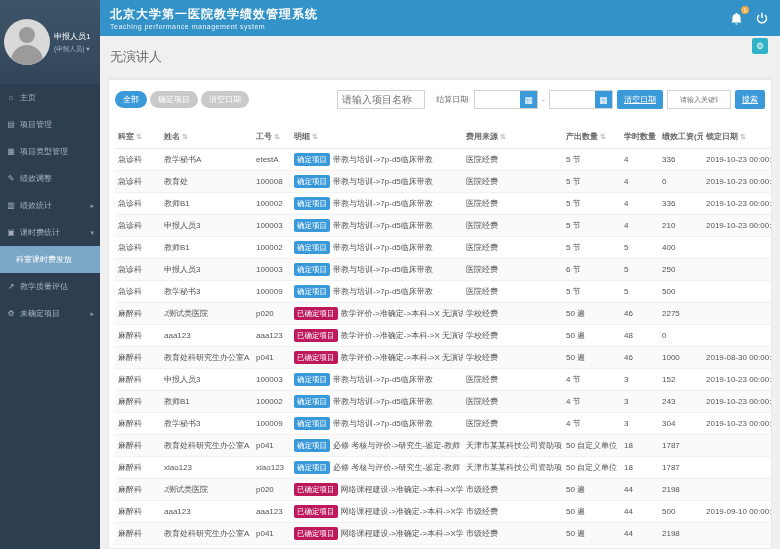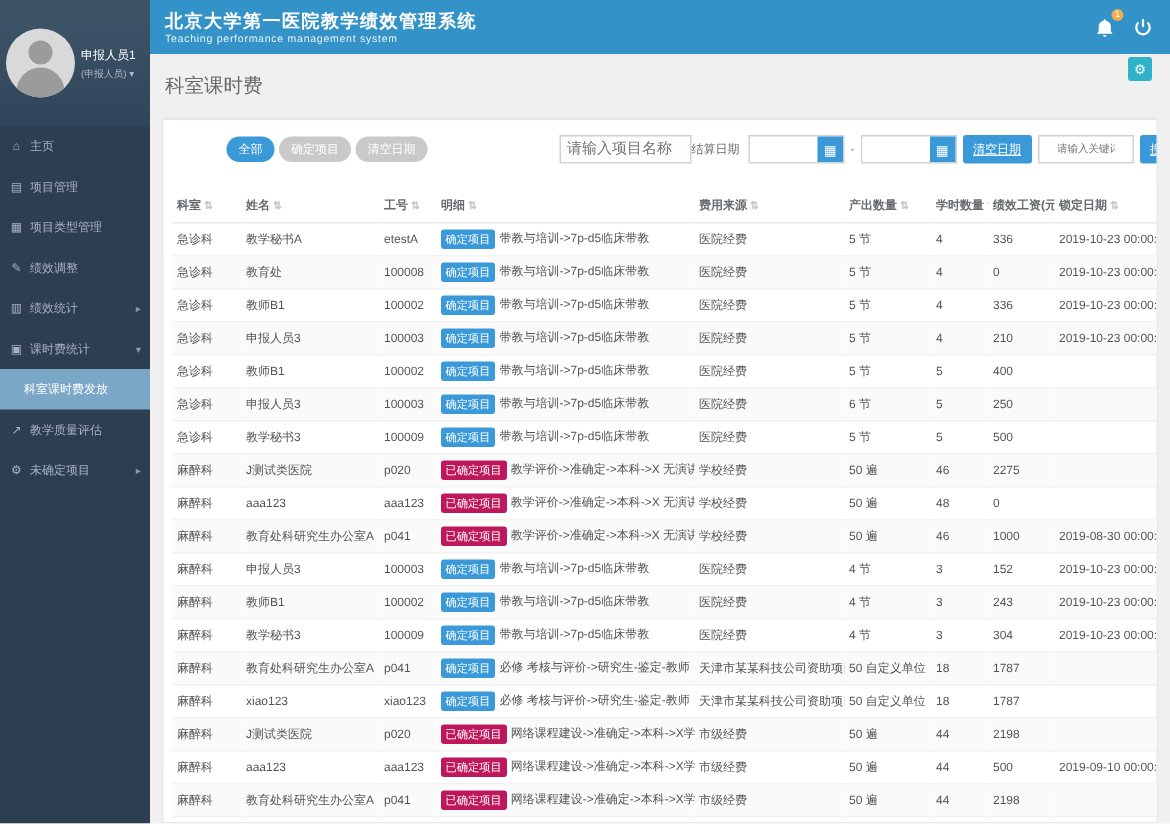--- a/index.html
+++ b/index.html
@@ -36,21 +36,21 @@
   .topbar-right { display:flex; align-items:center; gap:10px; }
   .icon-btn { position:relative; width:16px; height:16px; display:flex; align-items:center; justify-content:center; cursor:pointer; }
   .badge { position:absolute; top:-4px; right:-5px; background:#f0ad4e; color:#fff; font-size:6px; min-width:8px; height:8px; border-radius:4px; display:flex; align-items:center; justify-content:center; padding:0 1px; }
   .skin-tab { position:absolute; top:38px; right:12px; width:16px; height:16px; background:#30b3c9; color:#fff; font-size:9px; display:flex; align-items:center; justify-content:center; border-radius:2px; cursor:pointer; z-index:5; }
 
   .content { flex:1; padding:6px 8px 0 8px; overflow:hidden; display:flex; flex-direction:column; }
   .page-title { font-size:13px; font-weight:normal; color:#676a6c; margin:6px 0 12px 2px; }
   .panel { background:#fff; border:1px solid #e7eaec; border-top-width:2px; padding:10px 6px 0 6px; flex:1; overflow:hidden; }
 
   .toolbar { display:flex; align-items:center; margin-bottom:16px; }
-  .pills { display:flex; gap:3px;margin-left:36px; }
+  .pills { display:flex; gap:3px; }
   .pill { font-size:8px; padding:3px 8px; border-radius:10px; color:#fff; cursor:pointer; white-space:nowrap; border:none; }
   .pill.active { background:#3a99d8; }
   .pill.inactive { background:#c9c9c9; }
   .proj-input { margin-left:88px; width:88px; height:19px; border:1px solid #d2d2d2; background:#fdfdfd; font-size:10px; padding:0 4px; color:#555; font-family:"Liberation Sans",sans-serif; }
   .toolbar-right { margin-left:auto; display:flex; align-items:center; gap:4px; }
   .date-label { font-size:8px; color:#676a6c; margin-right:2px; white-space:nowrap; }
   .date-input { width:64px; height:19px; border:1px solid #d2d2d2; background:#fff; display:flex; align-items:center; justify-content:space-between; cursor:pointer; }
   .date-input input { border:none; width:44px; height:15px; font-size:7px; outline:none; }
   .cal-icon { width:17px; height:17px; background:#3a99d8; color:#fff; font-size:9px; display:flex; align-items:center; justify-content:center; }
   .date-sep { font-size:8px; color:#888; }
@@ -146,21 +146,21 @@
             </svg>
         </div>
       </div>
     </header>
 
     <div class="skin-tab">
       <span>⚙</span>
     </div>
 
     <div class="content">
-      <h2 class="page-title">科室课时费</h2>
+      <h2 class="page-title">无演讲人</h2>
 
       <div class="panel">
         <div class="toolbar">
           <div class="pills" id="filters">
               <button class="pill active">全部</button>
               <button class="pill inactive">确定项目</button>
               <button class="pill inactive">清空日期</button>
             </div>
           <input class="proj-input" placeholder="请输入项目名称" style="">
           <div class="toolbar-right">

